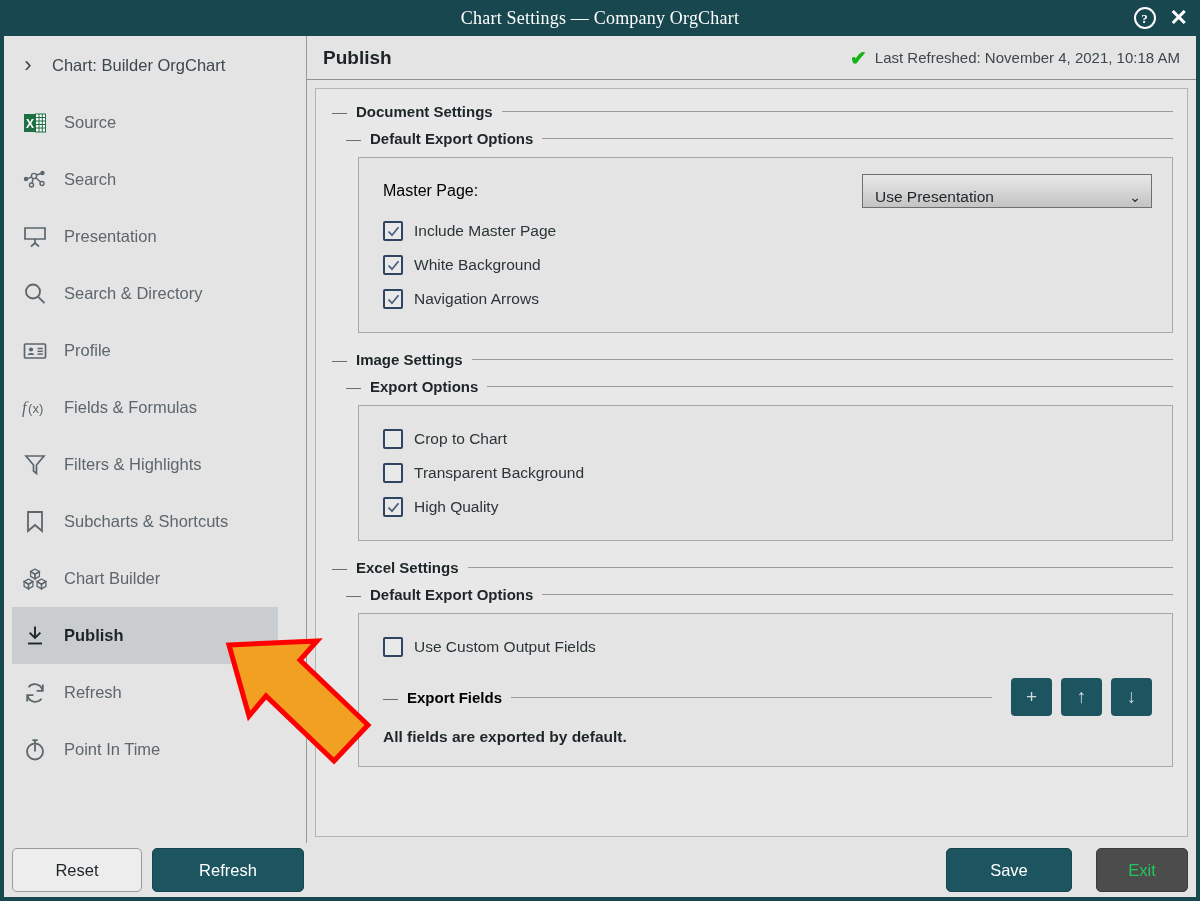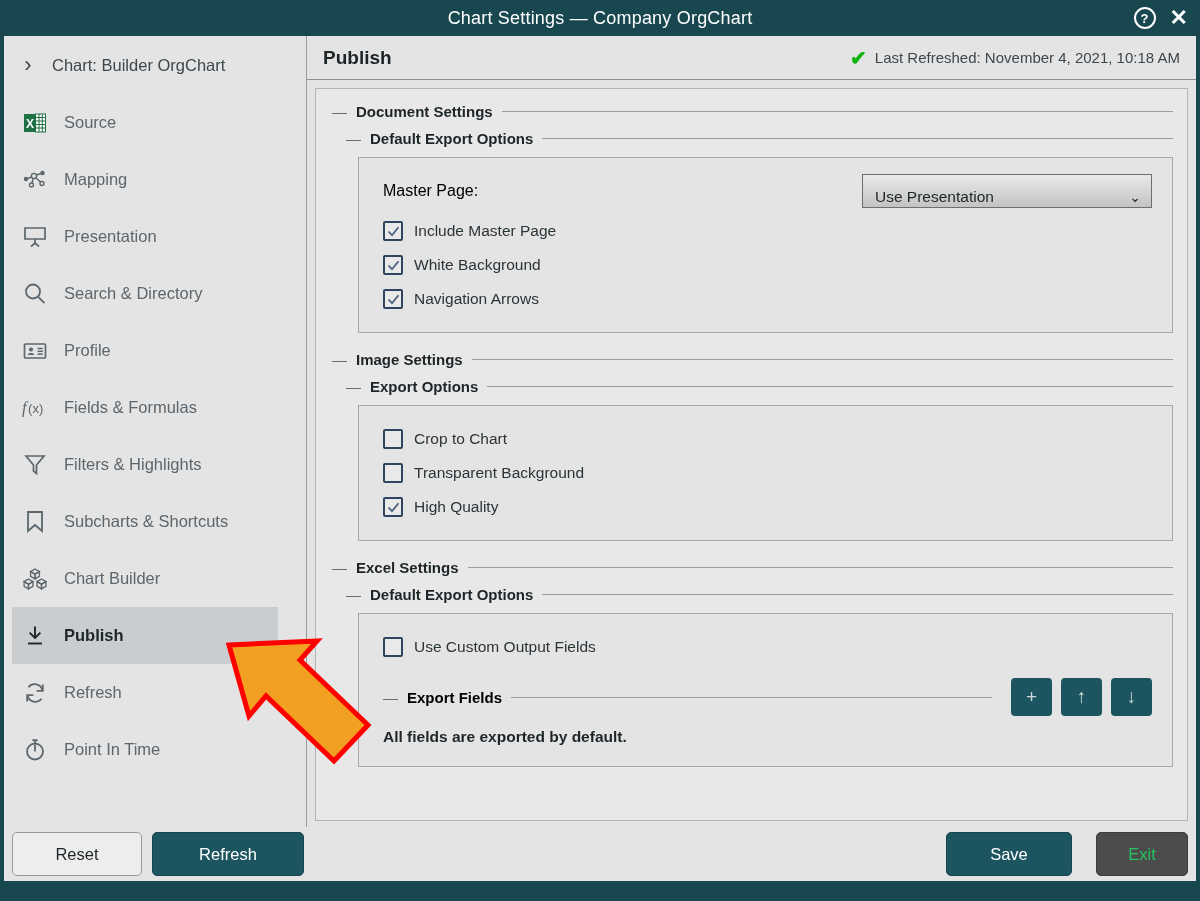--- a/index.html
+++ b/index.html
@@ -18,21 +18,21 @@
     background: #18474f;
     display: flex; flex-direction: column;
   }
 
   
   #titlebar {
     position: relative;
     height: 36px;
     flex: 0 0 36px;
     background: #18474f;
-    display: flex; align-items: center; justify-content: center;
+    display: flex; align-items: center; justify-content: center; font-family: Liberation Serif, serif;
   }
   #titlebar .title {
     color: #ffffff;
     font-size: 18px;
     letter-spacing: .2px;
   }
   #titlebar .win-controls {
     position: absolute;
     right: 12px; top: 0; height: 36px;
     display: flex; align-items: center; gap: 14px;
@@ -209,21 +209,21 @@
   }
   .ef-note {
     margin-top: 12px;
     font-size: 15.5px; font-weight: bold; color: #1d2528;
   }
 
   
   #bottombar {
     flex: 0 0 54px;
     background: #e4e4e4;
-    margin: 0 4px 20px 4px;
+    margin: 0 4px 4px 4px;
     display: flex; align-items: center;
     padding: 0 8px;
     position: relative;
   }
   .btn {
     height: 44px;
     border-radius: 5px;
     font-size: 16.5px;
     display: flex; align-items: center; justify-content: center;
     cursor: default;
@@ -307,21 +307,21 @@
             <circle cx="4" cy="12" r="1.5" fill="#5c666c"></circle>
             <circle cx="20.5" cy="6" r="1.5" fill="#5c666c"></circle>
             <circle cx="20" cy="16.5" r="2"></circle>
             <circle cx="9.5" cy="18" r="2"></circle>
             <line x1="5.4" y1="11.6" x2="9.6" y2="10"></line>
             <line x1="14.3" y1="8" x2="19.2" y2="6.5"></line>
             <line x1="13.7" y1="10.7" x2="18.6" y2="15"></line>
             <line x1="11.2" y1="11.4" x2="10" y2="16"></line>
           </svg>
         </span>
-        <span>Mapping</span>
+        <span>Search</span>
       </div>
 
       <div class="nav-item">
         <span class="nav-icon">
           <svg width="26" height="26" viewBox="0 0 26 26" fill="none" stroke="#5c666c" stroke-width="1.7">
             <path d="M3 4 H23 V15 H3 Z"></path>
             <line x1="13" y1="15" x2="13" y2="19"></line>
             <line x1="13" y1="19" x2="9" y2="22.5"></line>
             <line x1="13" y1="19" x2="17" y2="22.5"></line>
           </svg>

